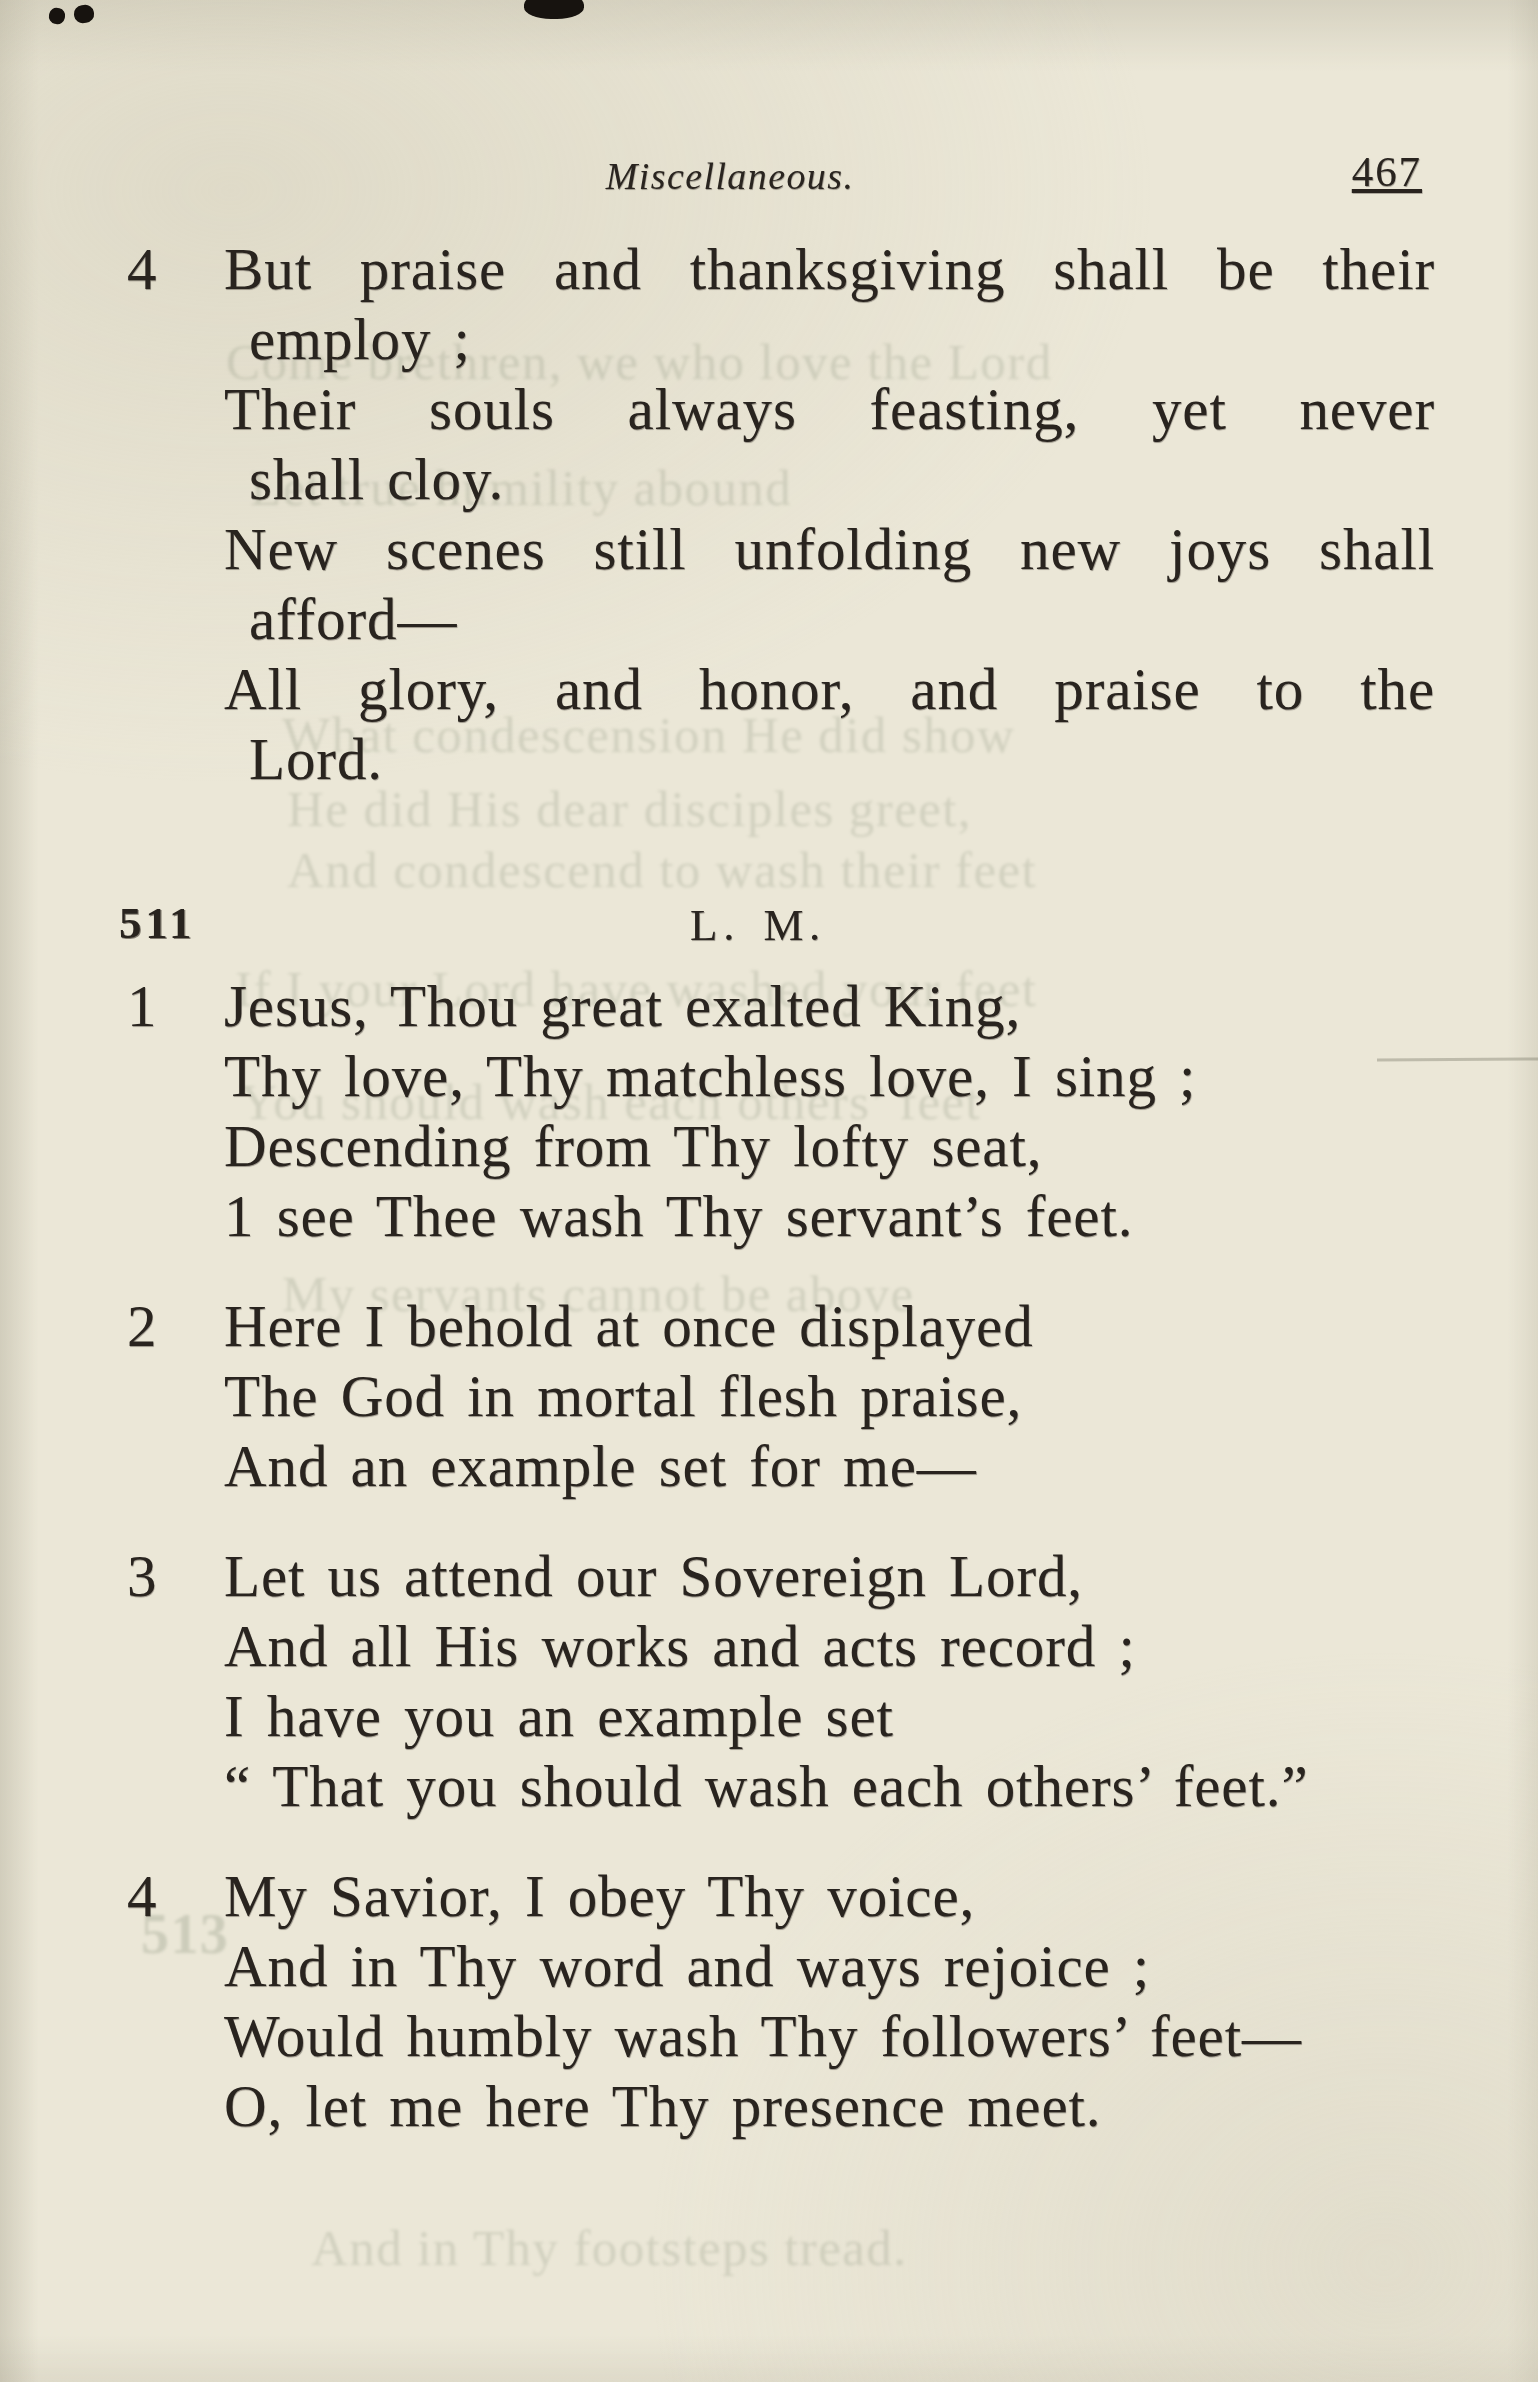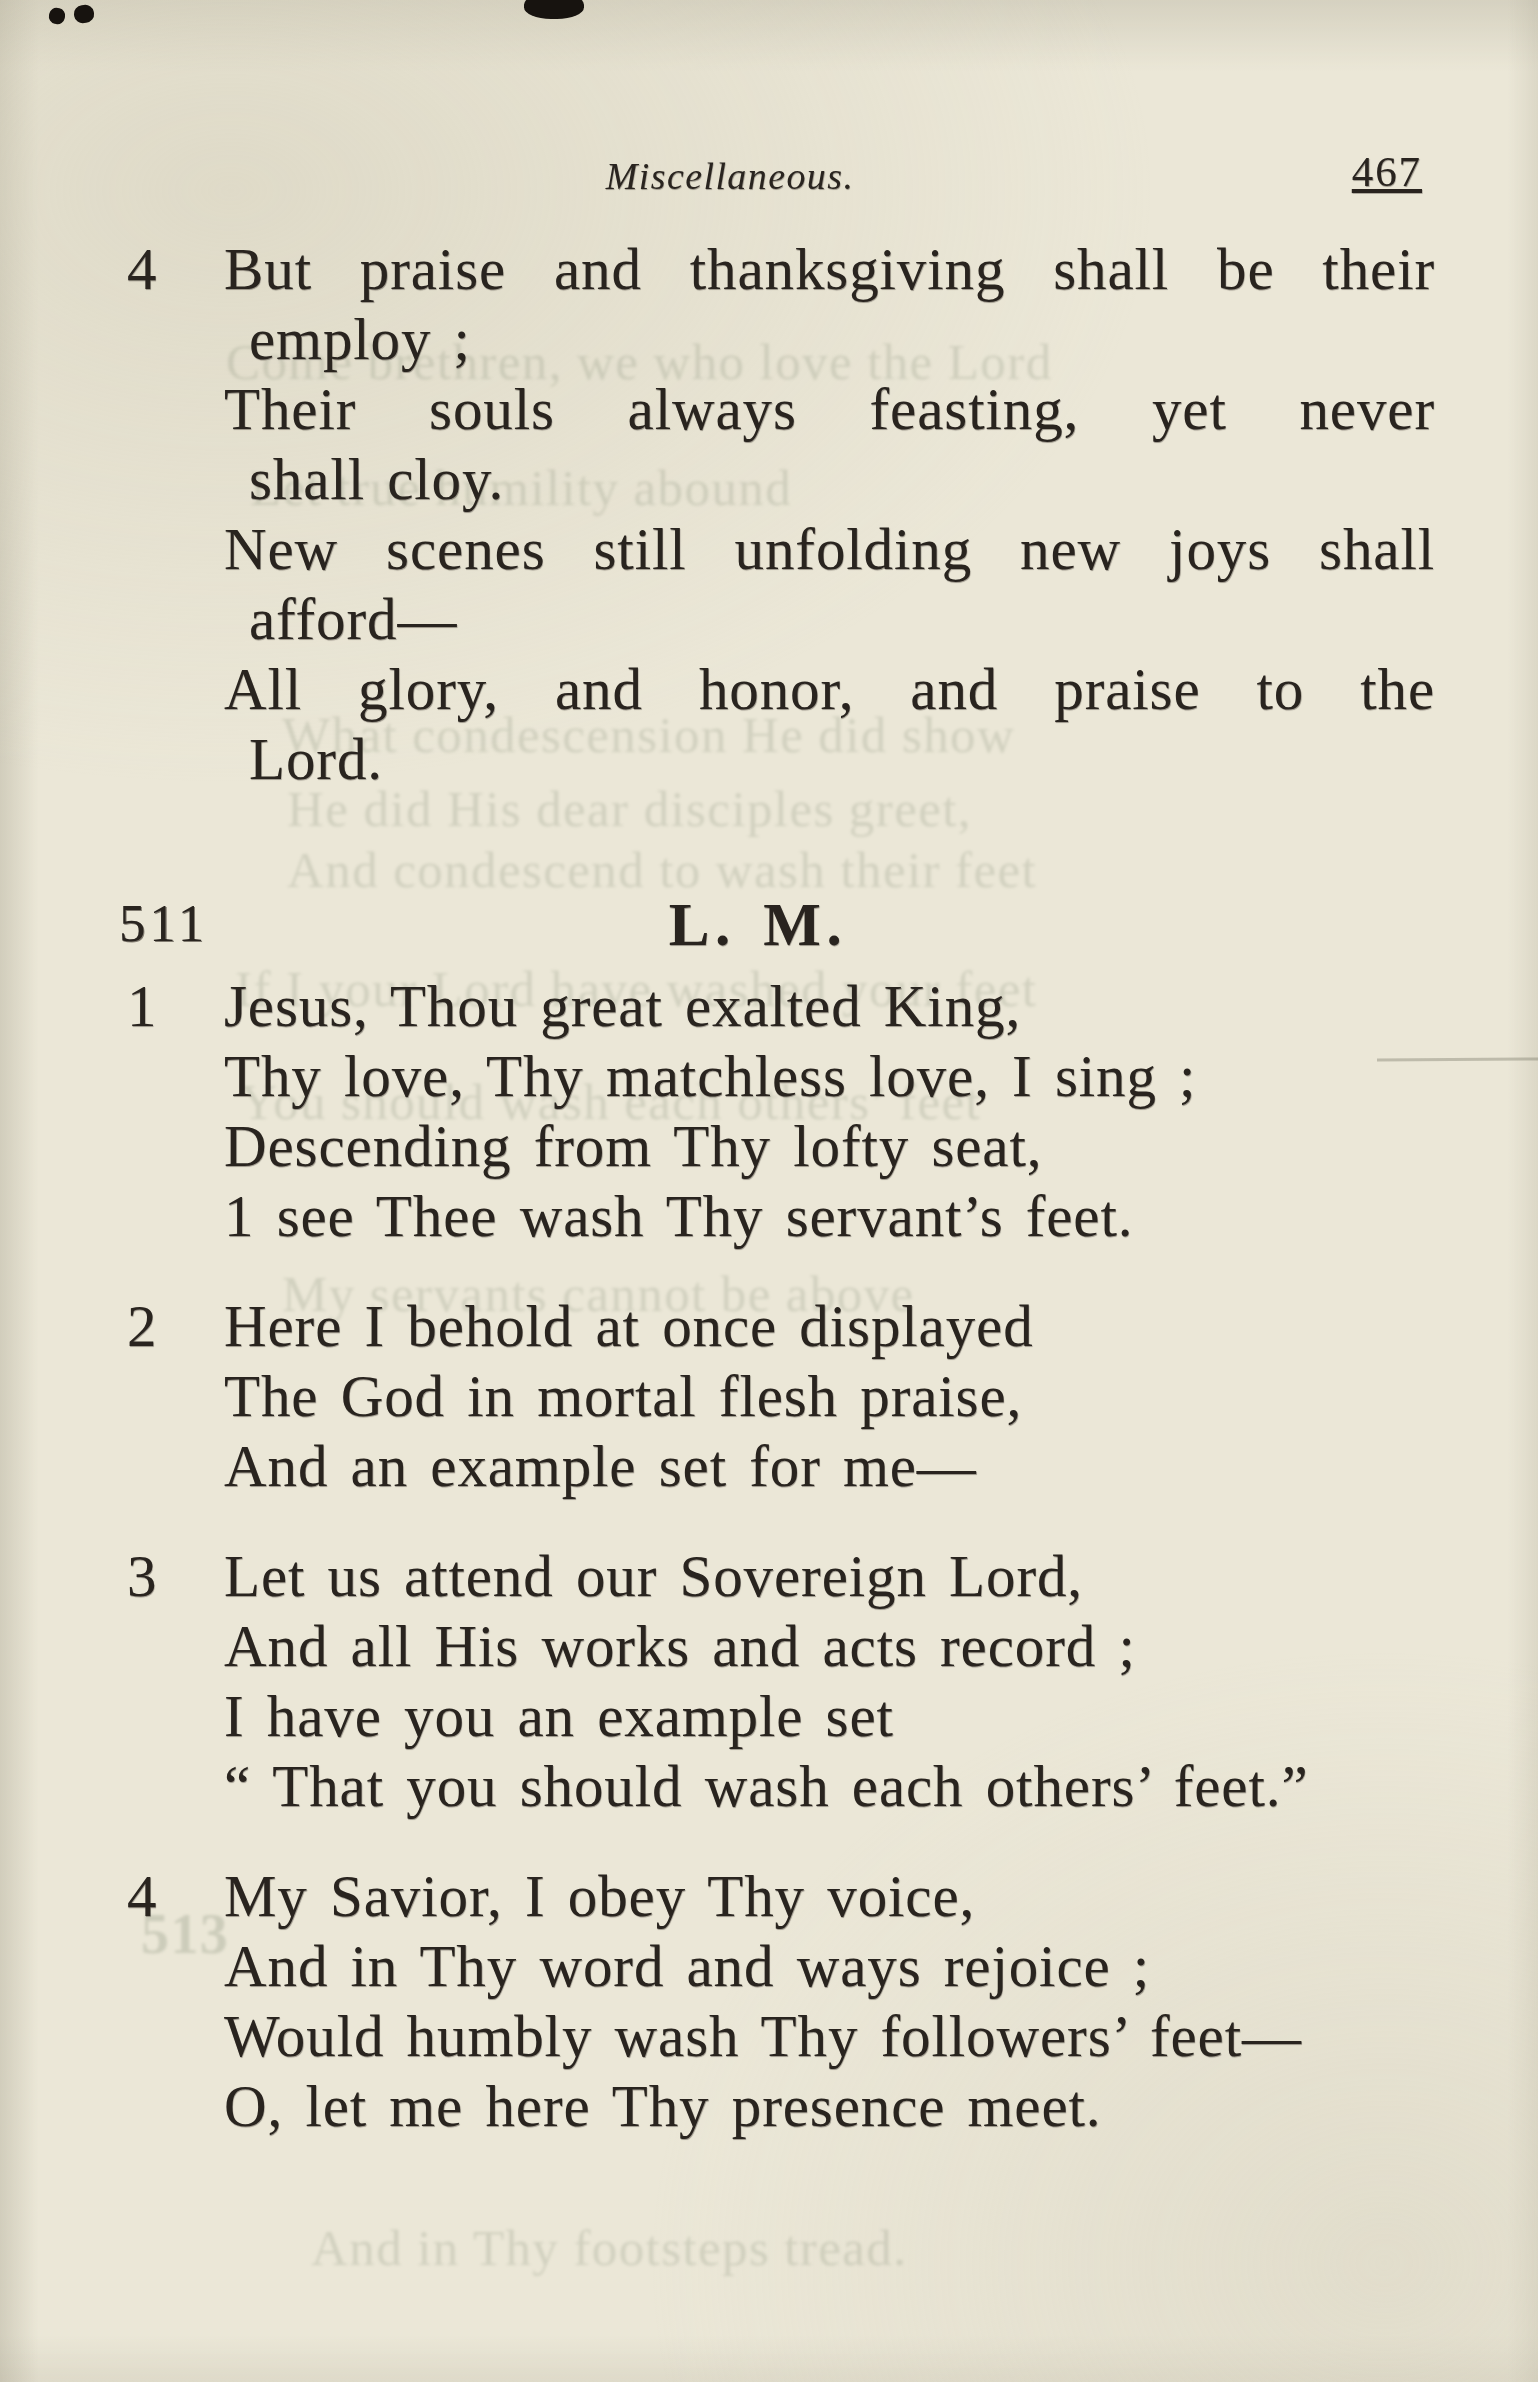--- a/index.html
+++ b/index.html
@@ -67,33 +67,32 @@
     text-align: justify;
     text-align-last: justify;
   }
   .wrap { margin-left: 64px; }
 
   .hymn-head { position: relative; height: 72px; margin-bottom: 15px; }
   .hymn-number {
     position: absolute;
     left: -66px;
     top: 3.8px;
-    font-size: 53px;
-    font-weight: normal;
+    font-size: 45px;
+    font-weight: bold;
     letter-spacing: 3.8px;
     text-shadow: 1.1px 1.1px 0 rgba(43,36,30,0.55);
   }
   .meter {
     position: absolute;
     left: calc(50% - 52px);
     transform: translateX(-50%);
     top: 5.6px;
-    font-size: 61px;
+    font-size: 45px;
     letter-spacing: 5.6px;
-    font-weight: bold;
   }
 
   
   .bleed {
     position: absolute;
     font-size: 51px;
     color: #6e7a63;
     opacity: 0.20;
     filter: blur(1.7px);
     letter-spacing: 1.4px;

